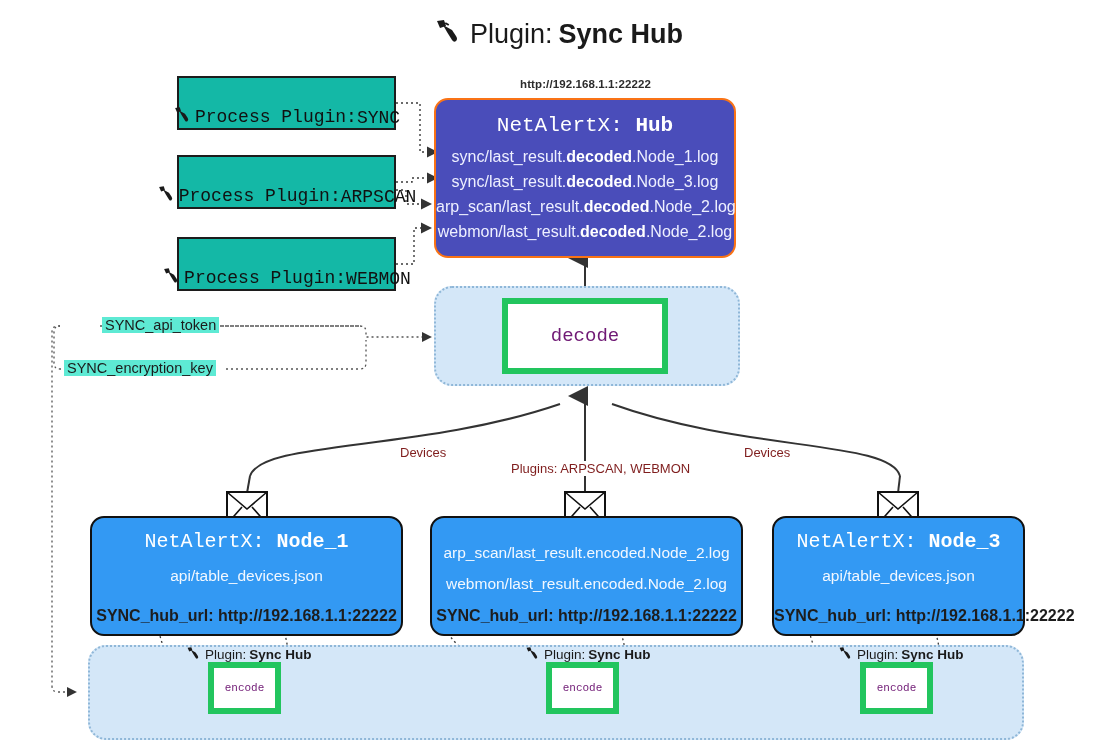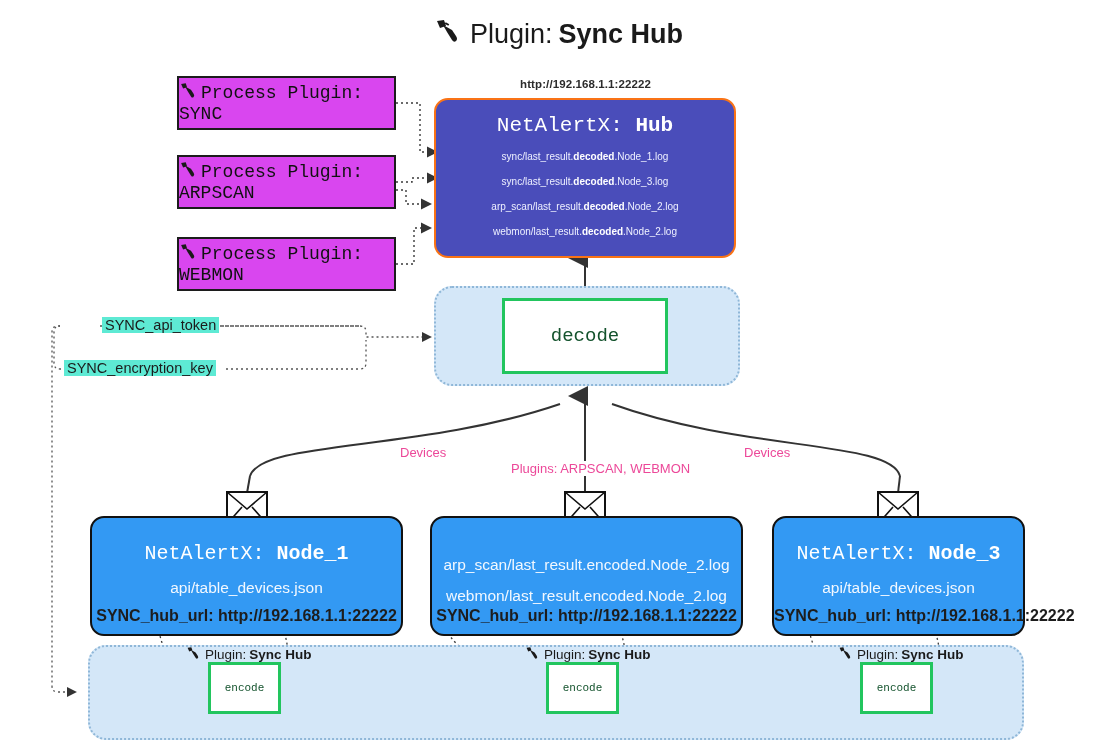--- a/index.html
+++ b/index.html
@@ -10,66 +10,66 @@
 
   .abs{position:absolute;box-sizing:border-box;}
 
   
   #title{left:0;top:18px;width:1117px;text-align:center;font-size:27px;color:#1a1a1a;
          display:flex;align-items:center;justify-content:center;gap:6px;}
   #title .bold{font-weight:bold;}
   .plug{display:inline-block;vertical-align:middle;}
 
   
-  .procbox{background:#d946ef;border:2px solid #1c1c1c;display:flex;flex-direction:column;
-           align-items:flex-start;justify-content:center;
+  .procbox{background:#14b8a6;border:2px solid #1c1c1c;display:flex;flex-direction:row;
+           align-items:flex-end;justify-content:center;
            font-family:"Liberation Mono","DejaVu Sans Mono",monospace;font-size:18px;color:#111;}
   .procbox .l1{display:flex;align-items:center;gap:2px;white-space:nowrap;}
   .procbox .l2{white-space:nowrap;}
 
   
   #hub{background:#4a4dba;border:2px solid #f97316;border-radius:14px;
        display:flex;flex-direction:column;align-items:center;padding-top:14px;}
   #hub .hubtitle{font-family:"Liberation Mono","DejaVu Sans Mono",monospace;
        font-size:21px;color:#ffffff;margin-bottom:7px;white-space:nowrap;}
   #hub .hubtitle b{font-weight:bold;}
-  #hub .logline{font-size:10px;color:#eef0ff;line-height:25px;white-space:nowrap;
+  #hub .logline{font-size:16px;color:#eef0ff;line-height:25px;white-space:nowrap;
        width:100%;text-align:center;}
   #hub .logline b{font-weight:bold;color:#ffffff;}
   #huburl{left:0;top:78px;width:1117px;text-align:center;font-size:11.5px;
           font-weight:bold;color:#2b2b2b;letter-spacing:.1px;}
   
   #huburl span{display:inline-block;transform:translateX(27px);}
 
   
   .lightband{background:#d4e7f8;border:2px dotted #8fb7d8;border-radius:18px;}
 
   
-  .codebox{background:#fff;border:3px solid #22c55e;display:flex;align-items:center;
+  .codebox{background:#fff;border:6px solid #22c55e;display:flex;align-items:center;
            justify-content:center;font-family:"Liberation Mono","DejaVu Sans Mono",monospace;
-           color:#14532d;}
+           color:#701a75;}
 
   
   .node{background:#3399f3;border:2px solid #111;border-radius:14px;
-        display:flex;flex-direction:column;align-items:center;padding-top:24px;}
+        display:flex;flex-direction:column;align-items:center;padding-top:12px;}
   .node .ntitle{font-family:"Liberation Mono","DejaVu Sans Mono",monospace;font-size:20px;
         color:#ffffff;white-space:nowrap;}
   .node .ntitle b{font-weight:bold;}
   .node .nline{font-size:15.5px;color:#f2f8ff;white-space:nowrap;margin-top:14px;}
   .node .nline.tight{margin-top:13px;}
   .node .nurl{position:absolute;bottom:9px;left:0;width:100%;text-align:center;
         font-size:16px;font-weight:bold;color:#1d1d1d;white-space:nowrap;}
 
   
   .pluglabel{display:flex;align-items:center;gap:3px;font-size:13.5px;color:#1a1a1a;
              white-space:nowrap;}
   .pluglabel b{font-weight:bold;}
 
   
-  .edgelabel{font-size:13px;color:#ec4899;background:#fff;padding:0 4px;white-space:nowrap;text-align:center;}
+  .edgelabel{font-size:13px;color:#7f1d1d;background:#fff;padding:0 4px;white-space:nowrap;text-align:center;}
   .dotlabel{font-size:14.5px;color:#1b1b1b;background:#5eead4;padding:0 3px;white-space:nowrap;}
 </style>
 </head>
 <body>
 
 <div id="canvas">
 
   <svg id="svglayer" viewBox="0 0 1117 754" xmlns="http://www.w3.org/2000/svg">
     <defs>
       <marker id="ah" markerWidth="9" markerHeight="9" refX="7" refY="4.5" orient="auto">

